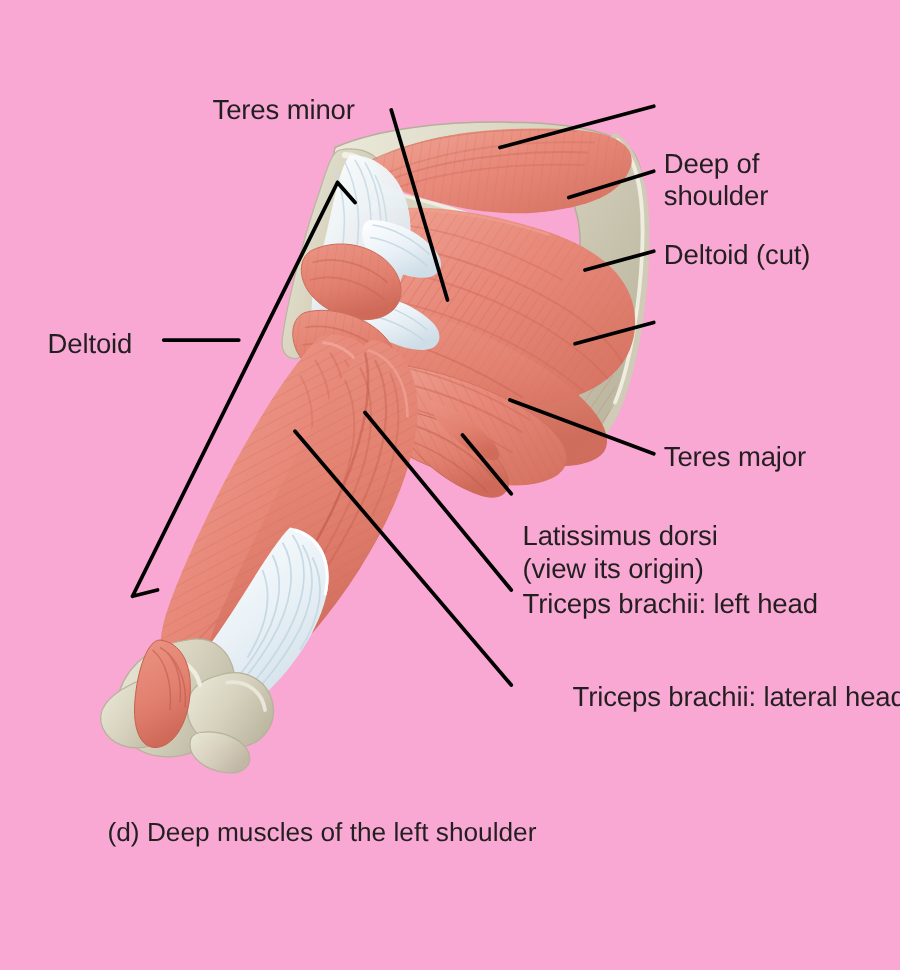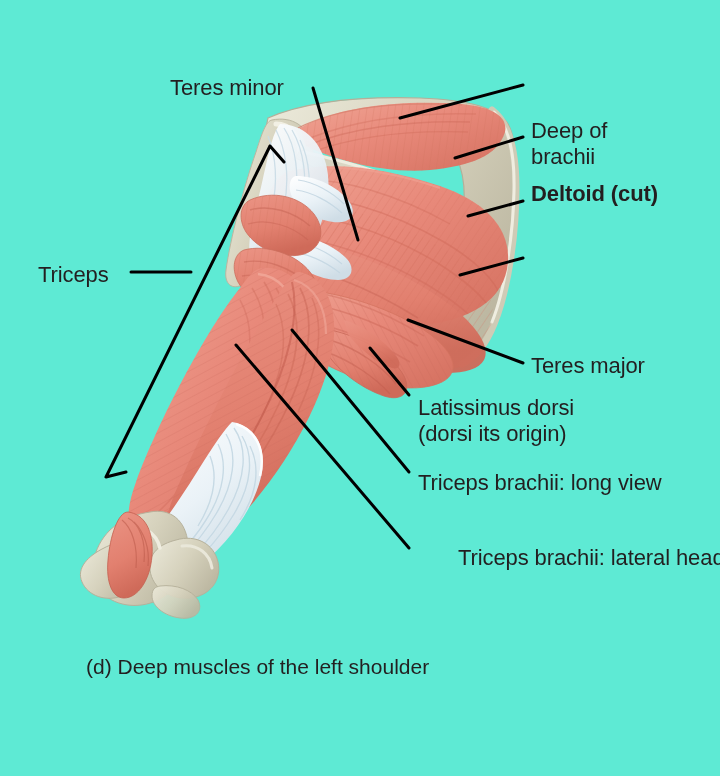--- a/index.html
+++ b/index.html
@@ -12,21 +12,21 @@
     height: 776px;
     position: relative;
     overflow: hidden;
     font-family: "Liberation Sans", sans-serif;
   }
   #figure-root {
     position: absolute;
     left: 0; top: 0;
     width: 720px;
     height: 776px;
-    background: #5eead4;
+    background: #f9a8d4;
   }
   svg.fig {
     position: absolute;
     left: 0; top: 0;
     width: 720px;
     height: 776px;
     display: block;
   }
   .label {
     position: absolute;
@@ -370,31 +370,31 @@
 
         <line x1="409" y1="472" x2="292" y2="330"></line>
 
         <line x1="409" y1="548" x2="236" y2="345"></line>
       </g>
     </g>
   </svg>
 
   <div class="label" style="left:170px; top:75px;">Teres minor</div>
 
-  <div class="label" style="left:38px; top:262px;">Triceps</div>
-
-
-  <div class="label" style="left:531px; top:118px;"><span>Deep of</span><br><span>brachii</span></div>
-
-  <div class="label" style="left:531px; top:181px;font-weight:bold;">Deltoid (cut)</div>
+  <div class="label" style="left:38px; top:262px;">Deltoid</div>
+
+
+  <div class="label" style="left:531px; top:118px;"><span>Deep of</span><br><span>shoulder</span></div>
+
+  <div class="label" style="left:531px; top:191px;">Deltoid (cut)</div>
 
 
   <div class="label" style="left:531px; top:353px;">Teres major</div>
 
-  <div class="label" style="left:418px; top:395px;"><span>Latissimus dorsi</span><br><span>(dorsi its origin)</span></div>
-
-  <div class="label" style="left:418px; top:470px;">Triceps brachii: long view</div>
+  <div class="label" style="left:418px; top:416px;"><span>Latissimus dorsi</span><br><span>(view its origin)</span></div>
+
+  <div class="label" style="left:418px; top:470px;">Triceps brachii: left head</div>
 
   <div class="label" style="left:418px; top:545px;margin-left:40px;">Triceps brachii: lateral head</div>
 
   <div class="caption" style="left:86px; top:640px;margin-top:13px;"><span>(d) Deep muscles of the left shoulder</span><br></div>
 
 </div>
 
 </body></html>

